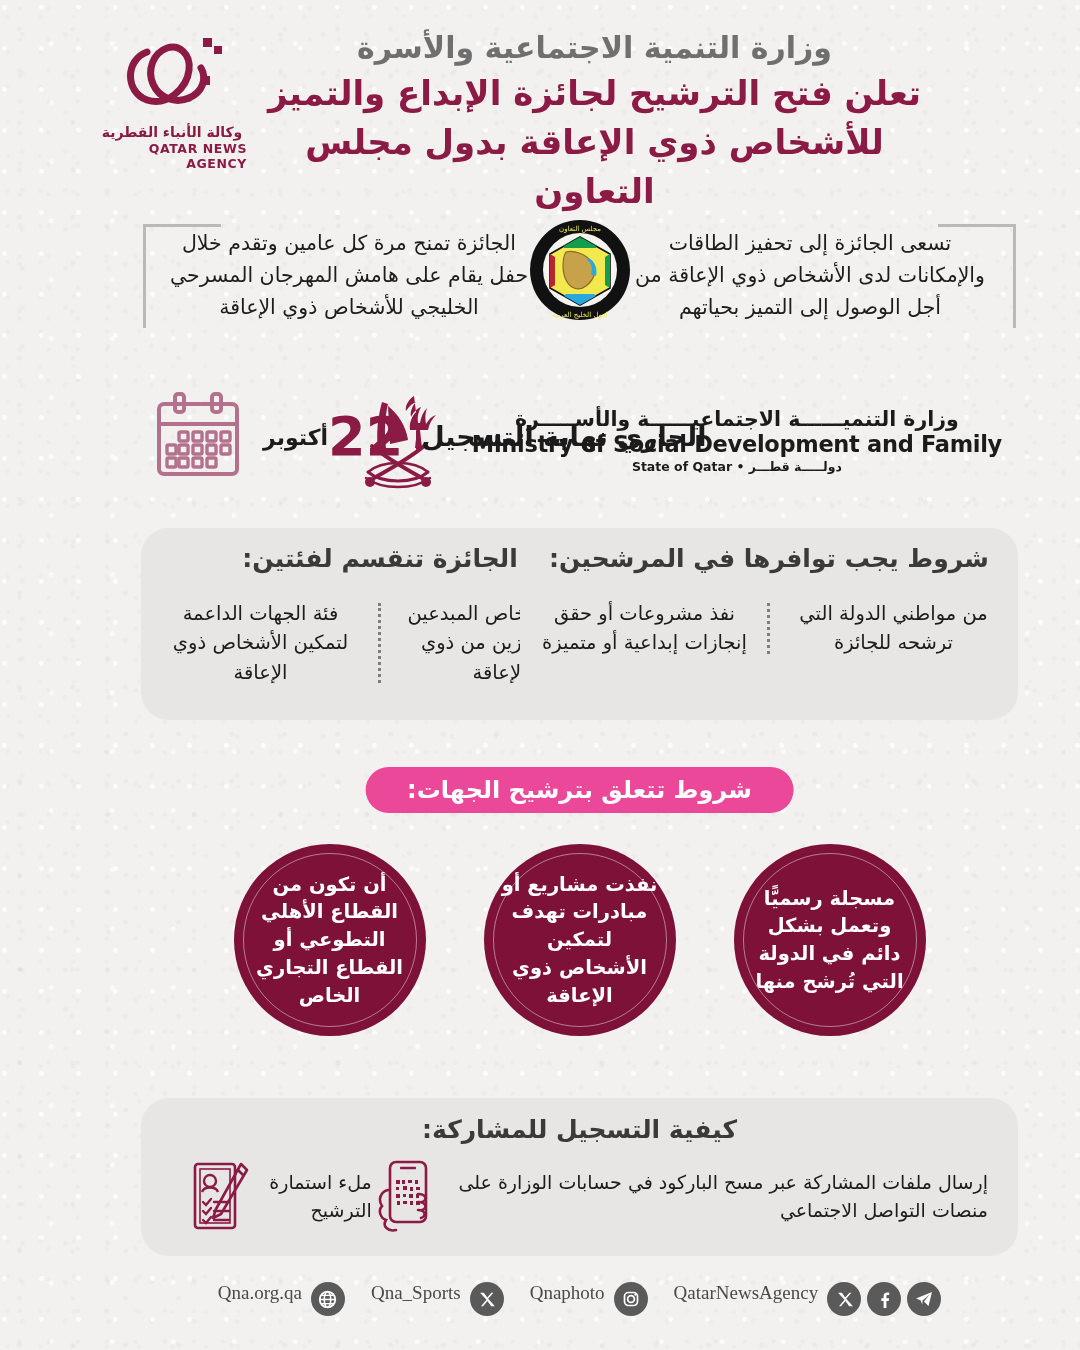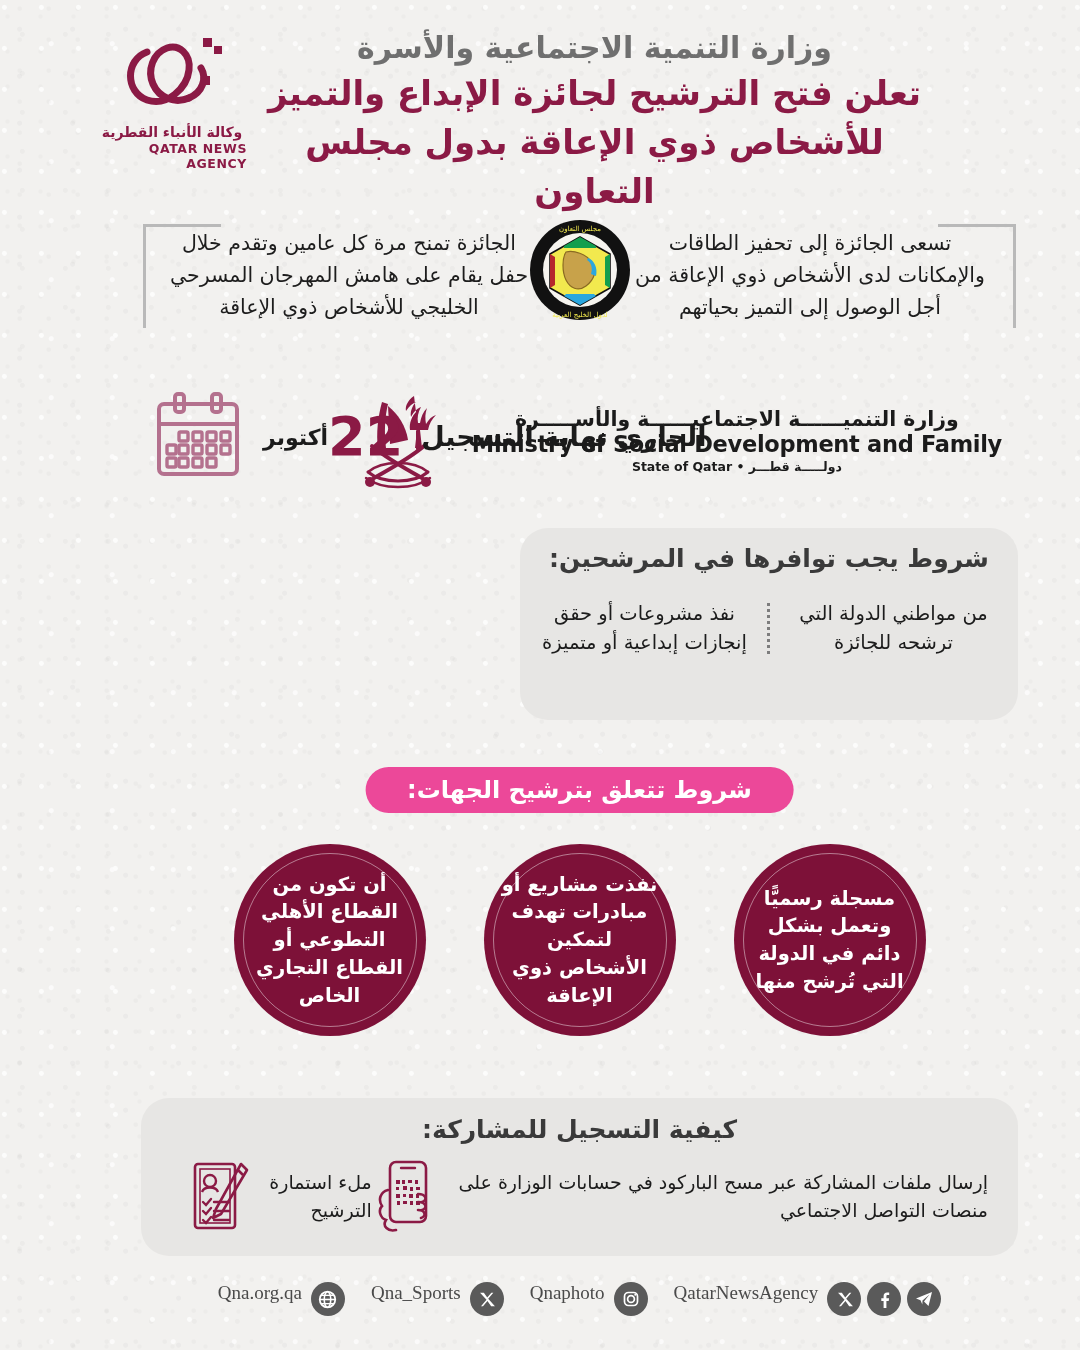--- a/index.html
+++ b/index.html
@@ -282,20 +282,27 @@
         </g>
       </svg>
       <div class="d-numwrap">
         <div class="d-num">22</div>
         <div class="d-mon">أكتوبر</div>
       </div>
       <div class="d-lbl">الجاري نهاية التسجيل</div>
     </div>
   </div>
 
+  <div class="panel panel-cats">
+    <div class="panel-title" style="padding-top:16px;">الجائزة تنقسم لفئتين:</div>
+    <div class="cols" style="margin-top:26px;">
+      <div class="col">فئة الأشخاص المبدعين والمتميزين من ذوي الإعاقة</div>
+      <div class="col">فئة الجهات الداعمة لتمكين الأشخاص ذوي الإعاقة</div>
+    </div>
+  </div>
 
   <div class="panel panel-cond">
     <div class="panel-title" style="padding-top:16px;">شروط يجب توافرها في المرشحين:</div>
     <div class="cols" style="margin-top:26px;">
       <div class="col">من مواطني الدولة التي ترشحه للجائزة</div>
       <div class="col">نفذ مشروعات أو حقق إنجازات إبداعية أو متميزة</div>
     </div>
   </div>
 
   <div class="pill">شروط تتعلق بترشيح الجهات:</div>

